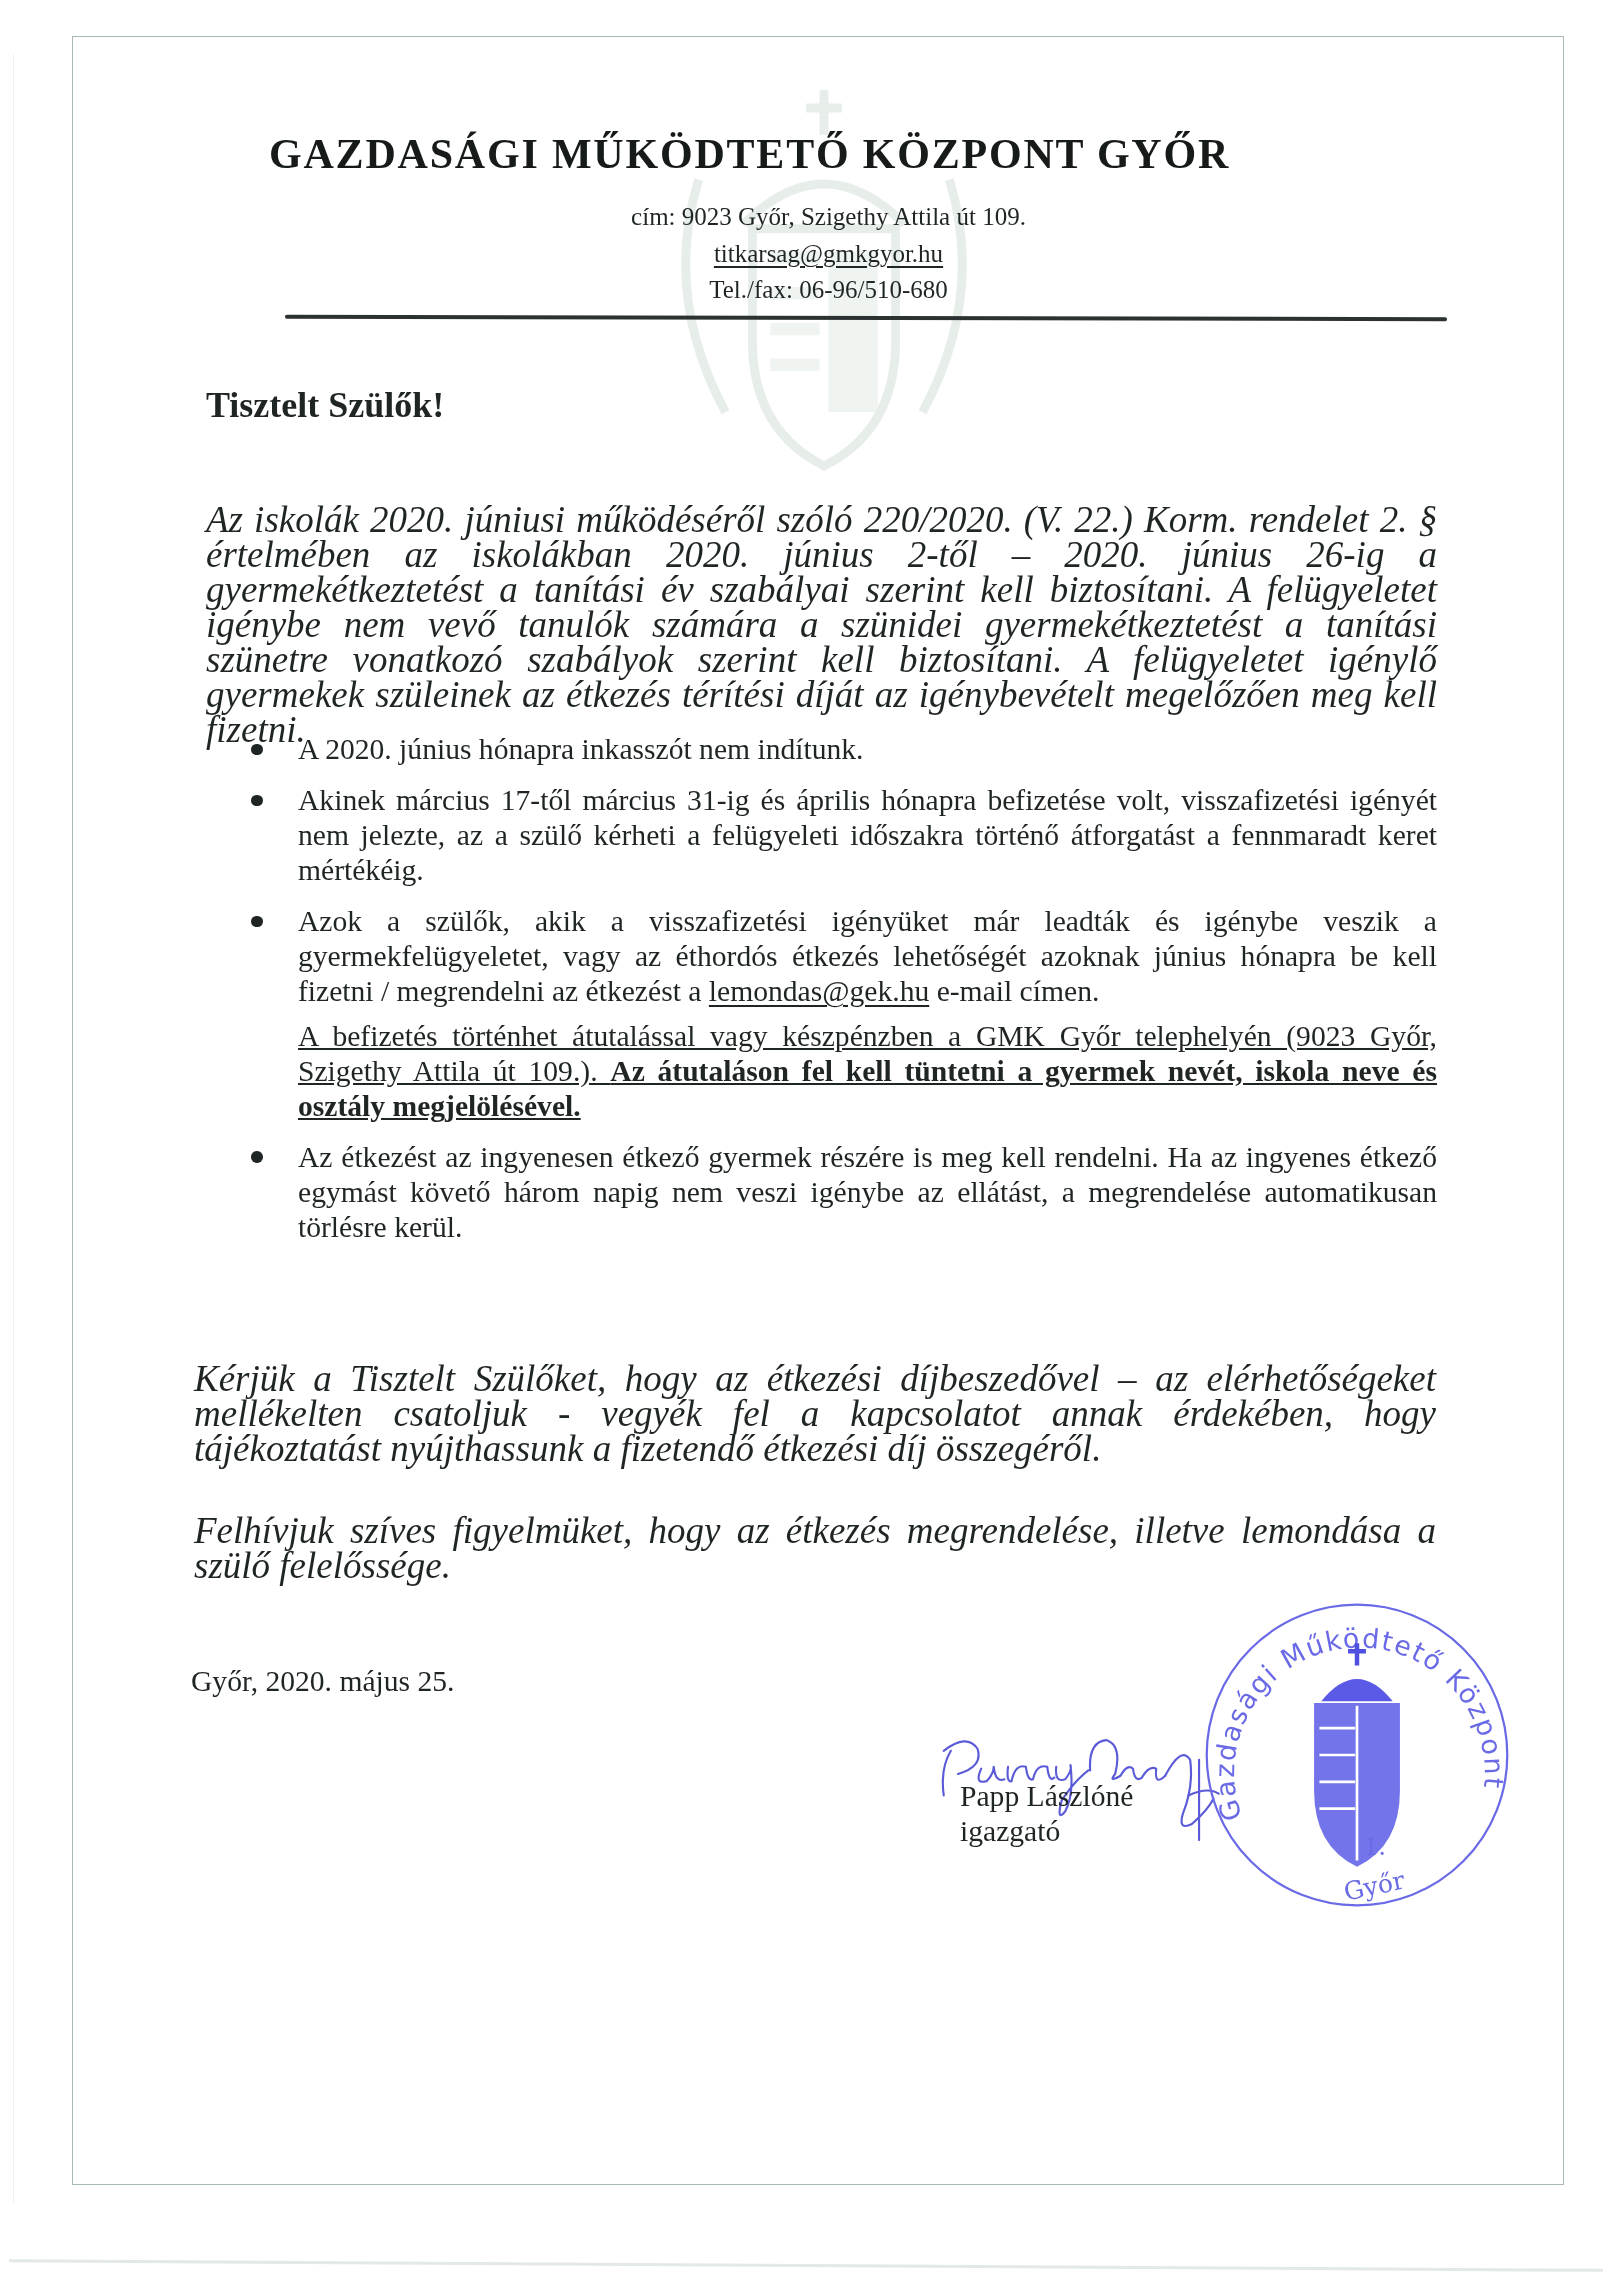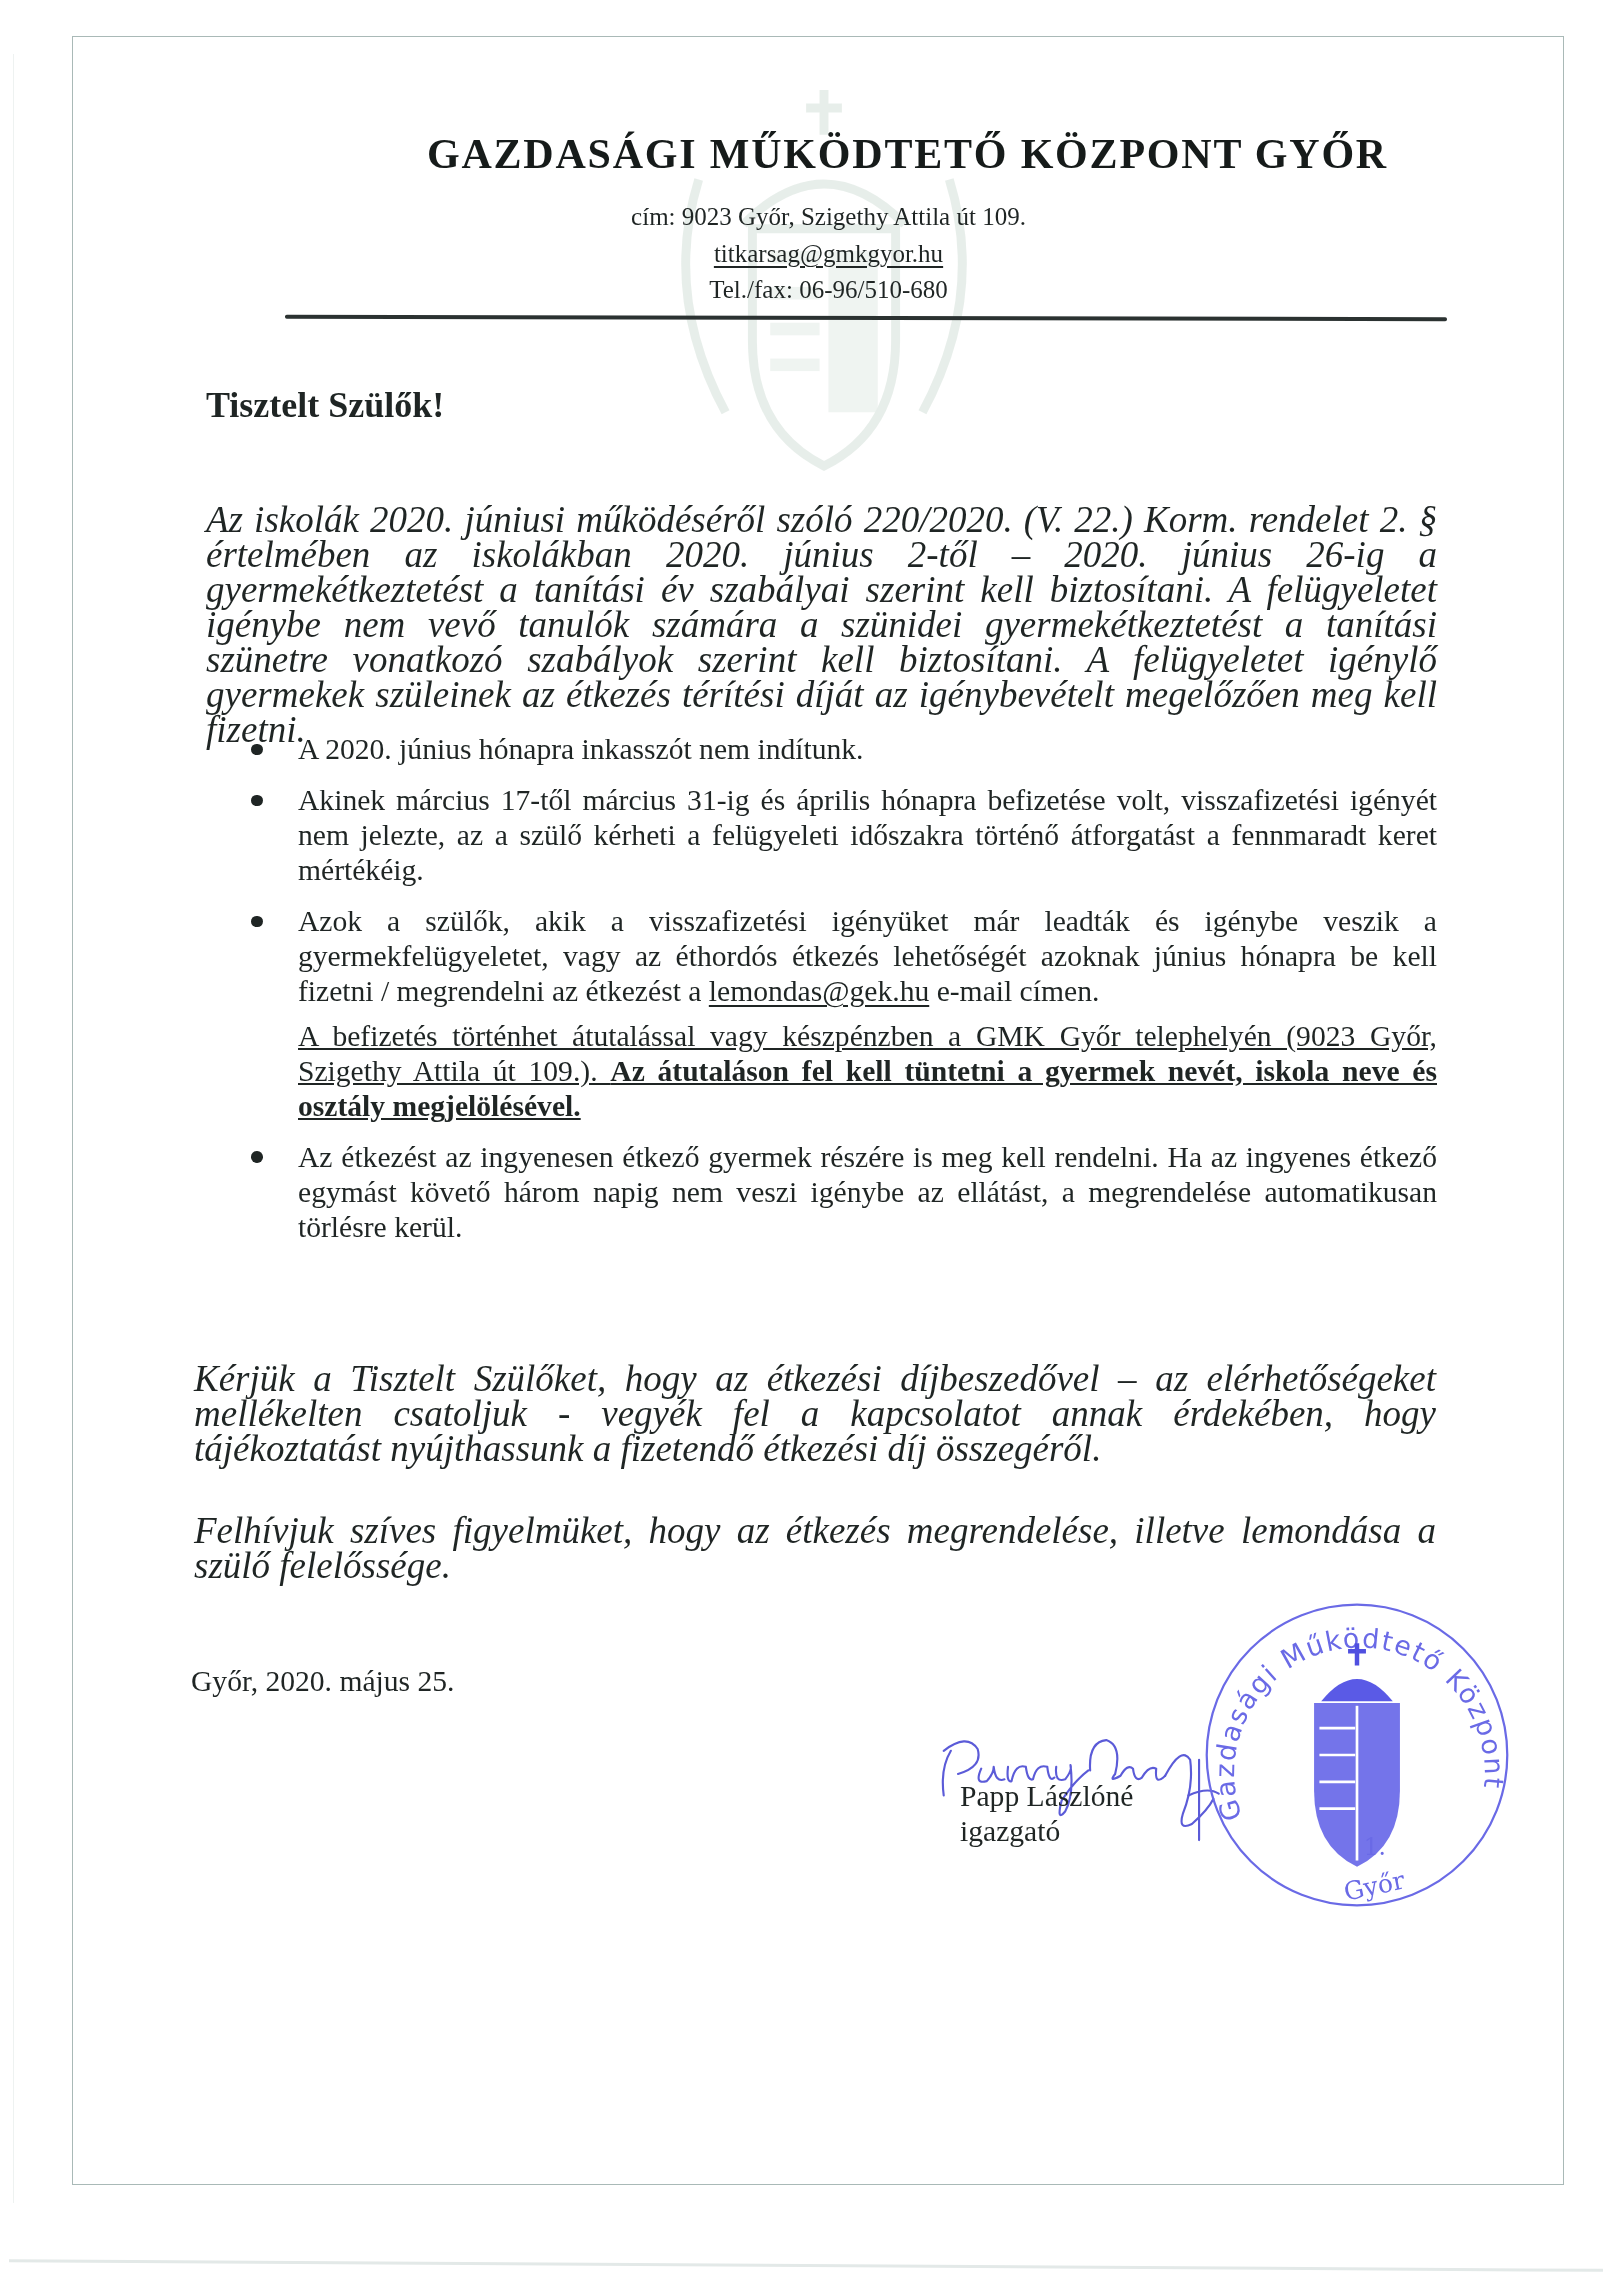--- a/index.html
+++ b/index.html
@@ -10,21 +10,21 @@
   
   .frame { left: 72px; top: 36px; width: 1492px; height: 2149px;
            border: 1.8px solid #a9b9b7; box-sizing: border-box; }
   .outer-left { left: 12.5px; top: 54px; width: 1.8px; height: 2149px; background: #eef2f1; }
   .outer-bottom { left: 9px; top: 2264px; width: 1594px; height: 2.7px; background: #e3e9e8; transform: rotate(0.35deg); }
 
   
   .watermark { left: 645px; top: 72px; width: 358px; height: 412px; opacity: 0.18; }
 
   
-  .title { left: 269px; width: 1119px; top: 129px; text-align: right;
+  .title { left: 269px; width: 1119px; top: 129px; text-align: left;
            font-size: 42px; font-weight: bold; letter-spacing: 1.8px; line-height: 50px; color: #161b1a; }
   .addr { left: 269px; width: 1119px; text-align: center; font-size: 25px; line-height: 36px; }
   .addr-1 { top: 199px; }
   .addr-2 { top: 236px; }
   .addr-3 { top: 272px; }
   .addr a { color: inherit; text-decoration: underline; text-underline-offset: 3.6px; }
   .header-rule { left: 285px; top: 316px; width: 1162px; height: 3.6px; background: #2b3231;
                  transform: rotate(0.12deg); border-radius: 1.8px; }
 
   

